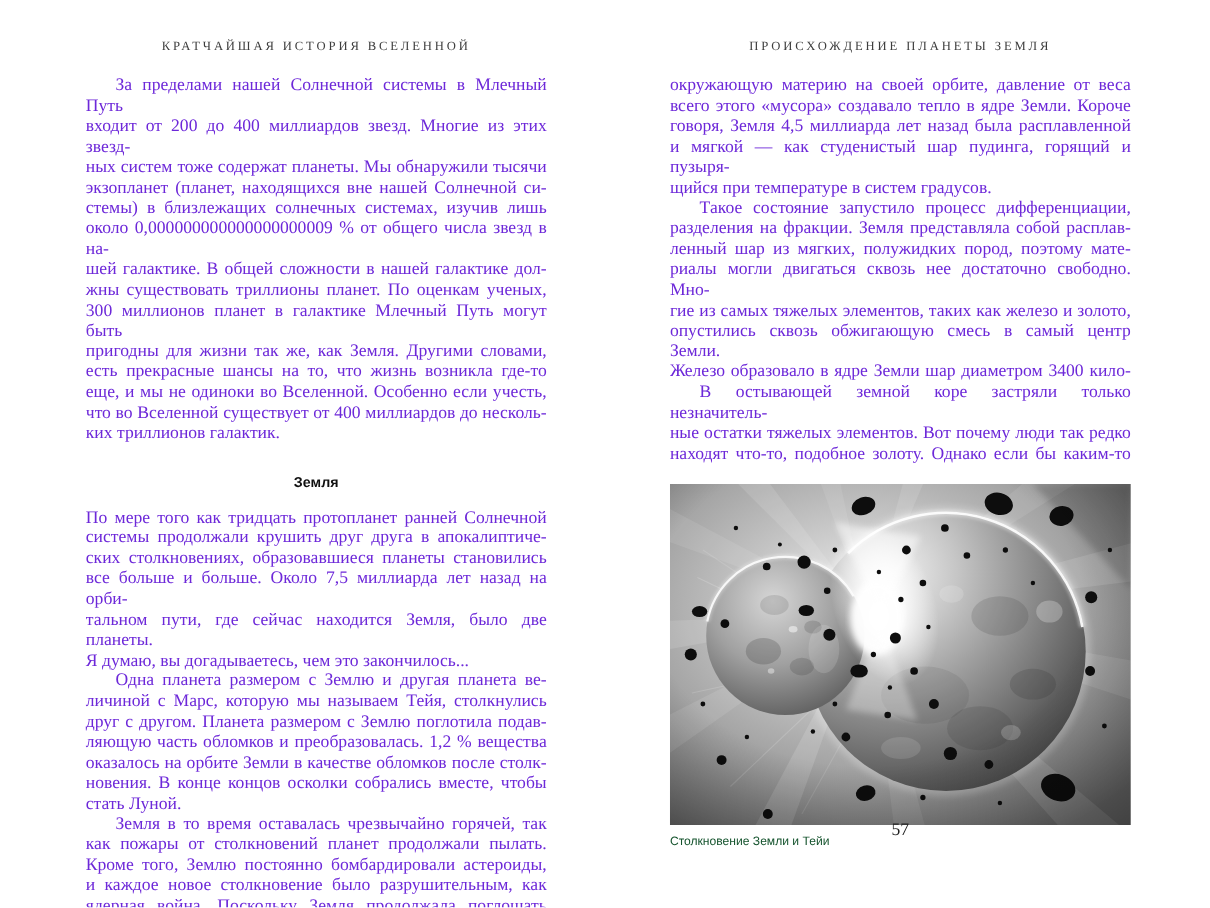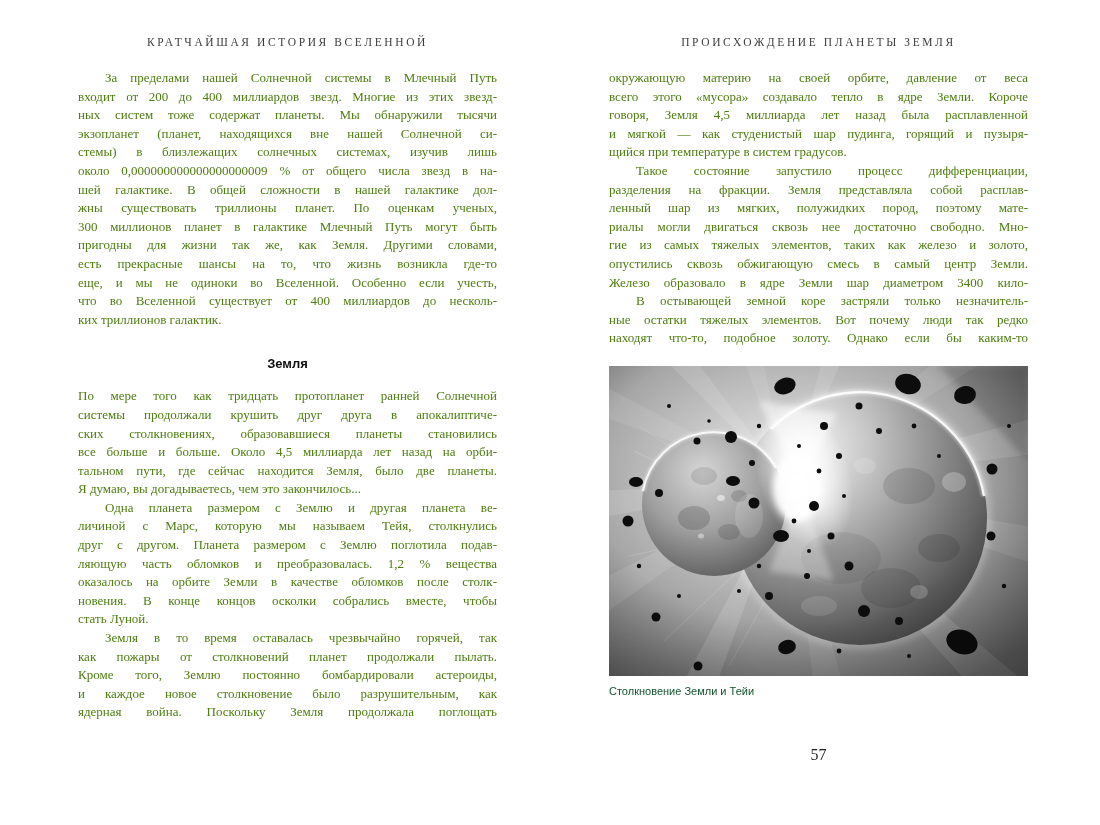--- a/index.html
+++ b/index.html
@@ -12,21 +12,21 @@
   .page-left  { left:78px; }
   .page-right { left:609px; }
   .running-head {
     margin-top:36px; text-align:center;
     font-size:11.5px; letter-spacing:2.6px; color:#3d3d3d;
     white-space:nowrap;
   }
   .body-text { margin-top:21px; }
   .para { margin:0; }
   .line {
-    font-size:13px; line-height:18.6px; color:#4d7c0f;
+    font-size:16px; line-height:18.6px; color:#6d28d9;
     text-align:justify; text-align-last:justify; white-space:normal;
   }
   .line.endpar { text-align-last:left; }
   .line.indent { text-indent:27px; }
   .section-heading {
     font-family:"Liberation Sans", sans-serif; font-weight:bold;
     font-size:13px; color:#101010; text-align:center;
     margin-top:27px; margin-bottom:16px;
   }
   .figure { margin-top:18px; width:419px; }
@@ -62,21 +62,21 @@
           <div class="line">есть прекрасные шансы на то, что жизнь возникла где-то</div>
           <div class="line">еще, и мы не одиноки во Вселенной. Особенно если учесть,</div>
           <div class="line">что во Вселенной существует от 400 миллиардов до несколь-</div>
           <div class="line endpar">ких триллионов галактик.</div>
         </div>
         <div class="section-heading">Земля</div>
         <div class="para">
           <div class="line">По мере того как тридцать протопланет ранней Солнечной</div>
           <div class="line">системы продолжали крушить друг друга в апокалиптиче-</div>
           <div class="line">ских столкновениях, образовавшиеся планеты становились</div>
-          <div class="line">все больше и больше. Около 4,5 миллиарда лет назад на орби-</div>
+          <div class="line">все больше и больше. Около 7,5 миллиарда лет назад на орби-</div>
           <div class="line">тальном пути, где сейчас находится Земля, было две планеты.</div>
           <div class="line endpar">Я думаю, вы догадываетесь, чем это закончилось...</div>
         </div>
         <div class="para">
           <div class="line indent">Одна планета размером с Землю и другая планета ве-</div>
           <div class="line">личиной с Марс, которую мы называем Тейя, столкнулись</div>
           <div class="line">друг с другом. Планета размером с Землю поглотила подав-</div>
           <div class="line">ляющую часть обломков и преобразовалась. 1,2 % вещества</div>
           <div class="line">оказалось на орбите Земли в качестве обломков после столк-</div>
           <div class="line">новения. В конце концов осколки собрались вместе, чтобы</div>

